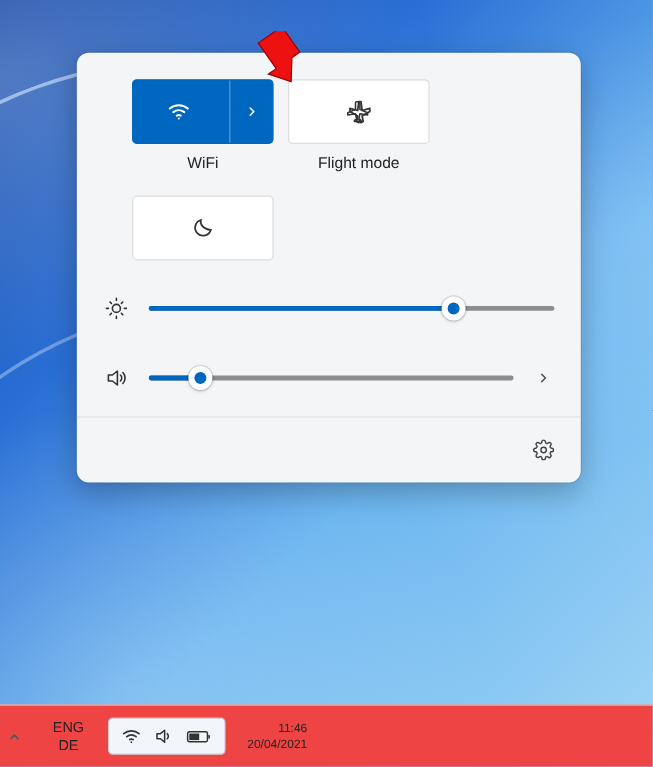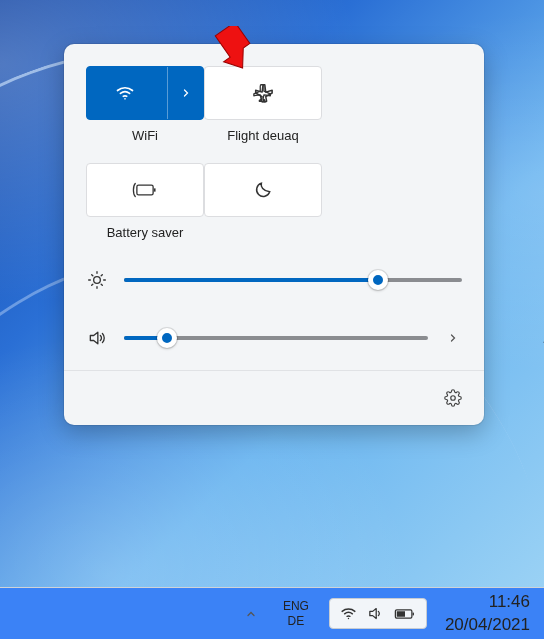--- a/index.html
+++ b/index.html
@@ -39,21 +39,23 @@
     top: 44px;
     width: 420px;
     background: #f3f5f7;
     border-radius: 10px;
     box-shadow: 0 8px 24px rgba(0,0,0,0.25), 0 0 0 1px rgba(0,0,0,0.08);
     padding: 22px 22px 14px 22px;
   }
 
   .tile-row {
     display: flex;
+    gap: 12px;
     margin-bottom: 20px;
+    margin-left: 24px;
   }
   .tile-block { width: 118px; }
   .tile {
     width: 118px;
     height: 54px;
     background: #fff;
     border: 1px solid #dcdde0;
     border-radius: 4px;
     display: flex;
     align-items: center;
@@ -131,38 +133,38 @@
     display: flex; align-items: center; justify-content: center;
     border-radius: 4px;
     color: #444;
   }
 
   
   .taskbar {
     position: absolute;
     left: 0; right: 0; bottom: 0;
     height: 52px;
-    background: #3b82f6;
+    background: #ef4444;
     border-top: 1px solid #d0d3d7;
     display: flex;
     align-items: center;
-    justify-content: flex-end;
+    justify-content: flex-start;
     padding-right: 14px;
     gap: 12px;
     font-size: 12px;
     color: #222;
   }
   .taskbar .tray-chevron { color: #555; padding:6px; }
   .taskbar .lang { text-align: center; line-height: 1.25; padding: 4px 8px; }
   .taskbar .sys-icons {
     display:flex; gap:10px; align-items:center;
     border:1px solid #c7ccd3; border-radius:4px;
     padding: 6px 10px; background:#f2f5f9;
   }
-  .taskbar .clock { text-align: right; line-height: 1.3; font-size:17px; padding-left:6px;}
+  .taskbar .clock { text-align: right; line-height: 1.3; font-size:10px; padding-left:6px;}
 
   
   .arrow {
     position: absolute;
     left: 206px;
     top: 26px;
     width: 48px;
     height: 48px;
     pointer-events: none;
   }
@@ -213,38 +215,26 @@
     <div class="tile-block">
       <div class="tile">
         <span>
           <svg width="22" height="22" viewBox="0 0 24 24" fill="none" stroke="currentColor" stroke-width="1.6" stroke-linejoin="round" stroke-linecap="round">
             <path d="M10 21l1-5-7-4V9l7 2 1-8h2l1 8 7-2v3l-7 4 1 5-2 1-1-3-1 3z" fill="none"></path>
             <path d="M2 12h4M13 3l-2 7M20 10l-6 3M9 20l3-5 3 5" stroke="none"></path>
             <path d="M12 3c1 0 1 1 1 2l0 5 7 3v2l-7-1-1 5 2 1v1h-6v-1l2-1-1-5-7 1v-2l7-3V5c0-1 0-2 1-2z" stroke="currentColor" fill="none" stroke-width="1.4"></path>
           </svg>
         </span>
       </div>
-      <div class="tile-label">Flight deuaq</div>
+      <div class="tile-label">Flight mode</div>
     </div>
   </div>
 
   <div class="tile-row">
 
-    <div class="tile-block">
-      <div class="tile">
-        <span>
-          <svg width="26" height="20" viewBox="0 0 32 20" fill="none" stroke="currentColor" stroke-width="1.6" stroke-linecap="round">
-            <rect x="6" y="4" width="20" height="12" rx="2"></rect>
-            <rect x="27" y="8" width="2" height="4" fill="currentColor" stroke="none"></rect>
-            <path d="M4 2c-3 3-3 13 0 16"></path>
-          </svg>
-        </span>
-      </div>
-      <div class="tile-label">Battery saver</div>
-    </div>
 
     <div class="tile-block">
       <div class="tile">
         <span>
           <svg width="20" height="20" viewBox="0 0 24 24" fill="none" stroke="currentColor" stroke-width="1.8" stroke-linecap="round">
             <path d="M20 14A8 8 0 1 1 10 4c-1 4 2 9 10 10z"></path>
           </svg>
         </span>
       </div>
     </div>

